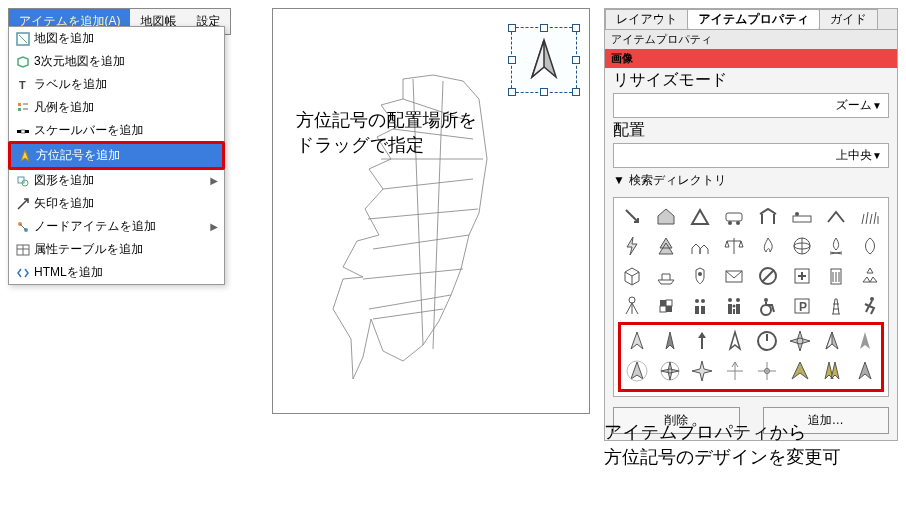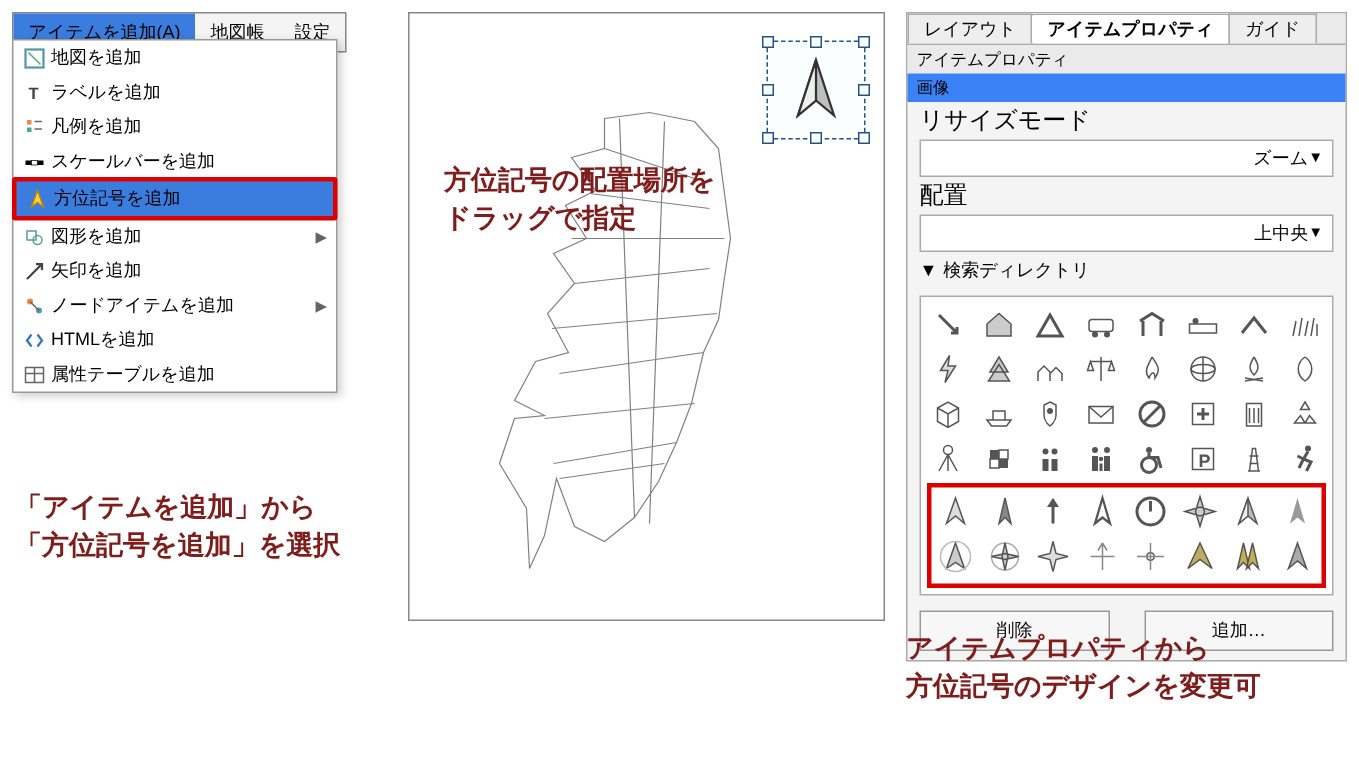--- a/index.html
+++ b/index.html
@@ -1,48 +1,48 @@
 <!DOCTYPE html>
 <html><head>
 <meta charset="utf-8">
 <style>
 html,body{margin:0;padding:0;font-family:"MS PGothic","Meiryo",sans-serif;font-size:12px;background:#fff;color:#000}
 .stage{position:relative;width:906px;height:505px;background:#fff;overflow:hidden}
 
 
 .menubar{position:absolute;left:8px;top:8px;display:flex;border:1px solid #888;background:#f4f4f4}
 .menubar-item{padding:4px 10px}
-.menubar-item.active{background:#3b7dde;color:#000000}
+.menubar-item.active{background:#3b7dde;color:#fef9c3}
 .dropdown{position:absolute;left:8px;top:26px;width:215px;border:1px solid #999;background:#fff;box-shadow:2px 2px 6px rgba(0,0,0,.2)}
 .dd-row{display:flex;align-items:center;padding:3px 6px;gap:3px}
-.dd-row.sel{background:#3b7dde;color:#000000}
+.dd-row.sel{background:#3b7dde;color:#ffffff}
 .dd-row .icn{width:16px;height:16px;display:flex;align-items:center;justify-content:center}
 .dd-row .lbl{flex:1}
 .dd-row .car{font-size:10px;opacity:.6}
 .highlight-red{border:3px solid #d00;border-radius:2px}
 
 
-.anno-red{position:absolute;color:#7f1d1d;font-size:18px;font-weight:bold;line-height:1.4}
+.anno-red{position:absolute;color:#000000;font-size:18px;font-weight:normal;line-height:1.4}
 
 
 .canvas{position:absolute;left:272px;top:8px;width:316px;height:404px;border:1px solid #888;background:#fff}
 .north-box{position:absolute;right:12px;top:18px;width:64px;height:64px;border:1px dashed #258;display:flex;align-items:center;justify-content:center;background:#fafeff}
 .north-box .corner{position:absolute;width:6px;height:6px;background:#fff;border:1px solid #258}
 .north-box .c-tl{left:-4px;top:-4px}.north-box .c-tr{right:-4px;top:-4px}
 .north-box .c-bl{left:-4px;bottom:-4px}.north-box .c-br{right:-4px;bottom:-4px}
 .north-box .c-tm{left:50%;top:-4px;margin-left:-4px}.north-box .c-bm{left:50%;bottom:-4px;margin-left:-4px}
 .north-box .c-lm{left:-4px;top:50%;margin-top:-4px}.north-box .c-rm{right:-4px;top:50%;margin-top:-4px}
 
 
 .panel{position:absolute;left:604px;top:8px;width:292px;border:1px solid #aaa;background:#f4f4f4}
 .tabs{display:flex;background:#eaeaea;border-bottom:1px solid #aaa}
 .tab{padding:1px 10px;border:1px solid #aaa;border-bottom:none;margin-right:-1px;background:#eee}
 .tab.active{background:#fff;font-weight:bold}
 .sect-title{background:#eaeaea;padding:2px 6px;font-size:11px}
-.sect-bar{background:#3b82f6;color:#000;font-weight:normal;padding:2px 6px;font-size:11px}
+.sect-bar{background:#ef4444;color:#000;font-weight:bold;padding:2px 6px;font-size:11px}
 .combo{margin:0 8px;border:1px solid #aaa;background:#fff;padding:3px 6px;display:flex;justify-content:flex-end;align-items:center}
 .combo .car{font-size:10px}
 .label{padding:2px 8px;font-size:16px}
 .disc{padding:4px 8px;font-weight:normal}
 .disc .tri{display:inline-block;margin-right:4px}
 .symgrid{margin:4px 8px;border:1px solid #aaa;background:#fff;padding:4px;height:190px;overflow:hidden}
 .symrow{display:flex;justify-content:space-between;margin-bottom:2px}
 .sym{width:28px;height:28px;display:flex;align-items:center;justify-content:center;color:#555}
 .arrow-hl{border:3px solid #d00;padding:2px;margin-top:2px}
 .btnrow{display:flex;gap:23px;padding:6px 8px}
@@ -66,20 +66,28 @@
           <svg width="14" height="14">
             <rect x="1" y="1" width="12" height="12" fill="none" stroke="#59a" stroke-width="1.5"></rect>
             <path d="M3 3 L11 11" stroke="#5a7"></path>
           </svg>
         </span>
     <span class="lbl">地図を追加</span>
   </div>
   <div class="dd-row">
     <span class="icn">
           <svg width="14" height="14">
+            <path d="M2 4 L7 2 L12 4 L12 10 L7 12 L2 10 Z" fill="none" stroke="#5a7" stroke-width="1.5"></path>
+          </svg>
+        </span>
+    <span class="lbl">3次元地図を追加</span>
+  </div>
+  <div class="dd-row">
+    <span class="icn">
+          <svg width="14" height="14">
             <text x="3" y="11" font-size="11" font-weight="bold" fill="#444">T</text>
           </svg>
         </span>
     <span class="lbl">ラベルを追加</span>
   </div>
   <div class="dd-row">
     <span class="icn">
           <svg width="14" height="14">
             <rect x="2" y="2" width="3" height="3" fill="#e84"></rect>
             <rect x="2" y="7" width="3" height="3" fill="#5a7"></rect>
@@ -132,41 +140,37 @@
             <circle cx="10" cy="10" r="2" fill="#59a"></circle>
             <line x1="4" y1="4" x2="10" y2="10" stroke="#666"></line>
           </svg>
         </span>
     <span class="lbl">ノードアイテムを追加</span>
     <span class="car">▶</span>
   </div>
   <div class="dd-row">
     <span class="icn">
           <svg width="14" height="14">
-            <path d="M5 3 L2 7 L5 11 M9 3 L12 7 L9 11" fill="none" stroke="#37b" stroke-width="1.5"></path>
-          </svg>
-        </span>
-    <span class="lbl">HTMLを追加</span>
-  </div>
-  <div class="dd-row">
-    <span class="icn">
-          <svg width="14" height="14">
             <rect x="1" y="2" width="12" height="10" fill="none" stroke="#666"></rect>
             <line x1="1" y1="6" x2="13" y2="6" stroke="#666"></line>
             <line x1="7" y1="2" x2="7" y2="12" stroke="#666"></line>
           </svg>
         </span>
     <span class="lbl">属性テーブルを追加</span>
   </div>
-</div>
-
-<div class="anno-red" style="left:10px;top:326px">
-  <span>「アイテムを追加」から</span><br>
-  <span>「方位記号を追加」を選択</span>
-</div>
+  <div class="dd-row">
+    <span class="icn">
+          <svg width="14" height="14">
+            <path d="M5 3 L2 7 L5 11 M9 3 L12 7 L9 11" fill="none" stroke="#37b" stroke-width="1.5"></path>
+          </svg>
+        </span>
+    <span class="lbl">HTMLを追加</span>
+  </div>
+</div>
+
 
 <div class="canvas">
   <div class="north-box">
     <svg width="40" height="46">
       <path d="M20 3 L32 40 L20 30 L8 40 Z" fill="#bfbfbf" stroke="#333" stroke-width="1.5"></path>
       <path d="M20 3 L20 30 L8 40 Z" fill="#eee" stroke="#333" stroke-width="1.5"></path>
     </svg>
     <div class="corner c-tl"></div>
         <div class="corner c-tr"></div>
     <div class="corner c-bl"></div>

